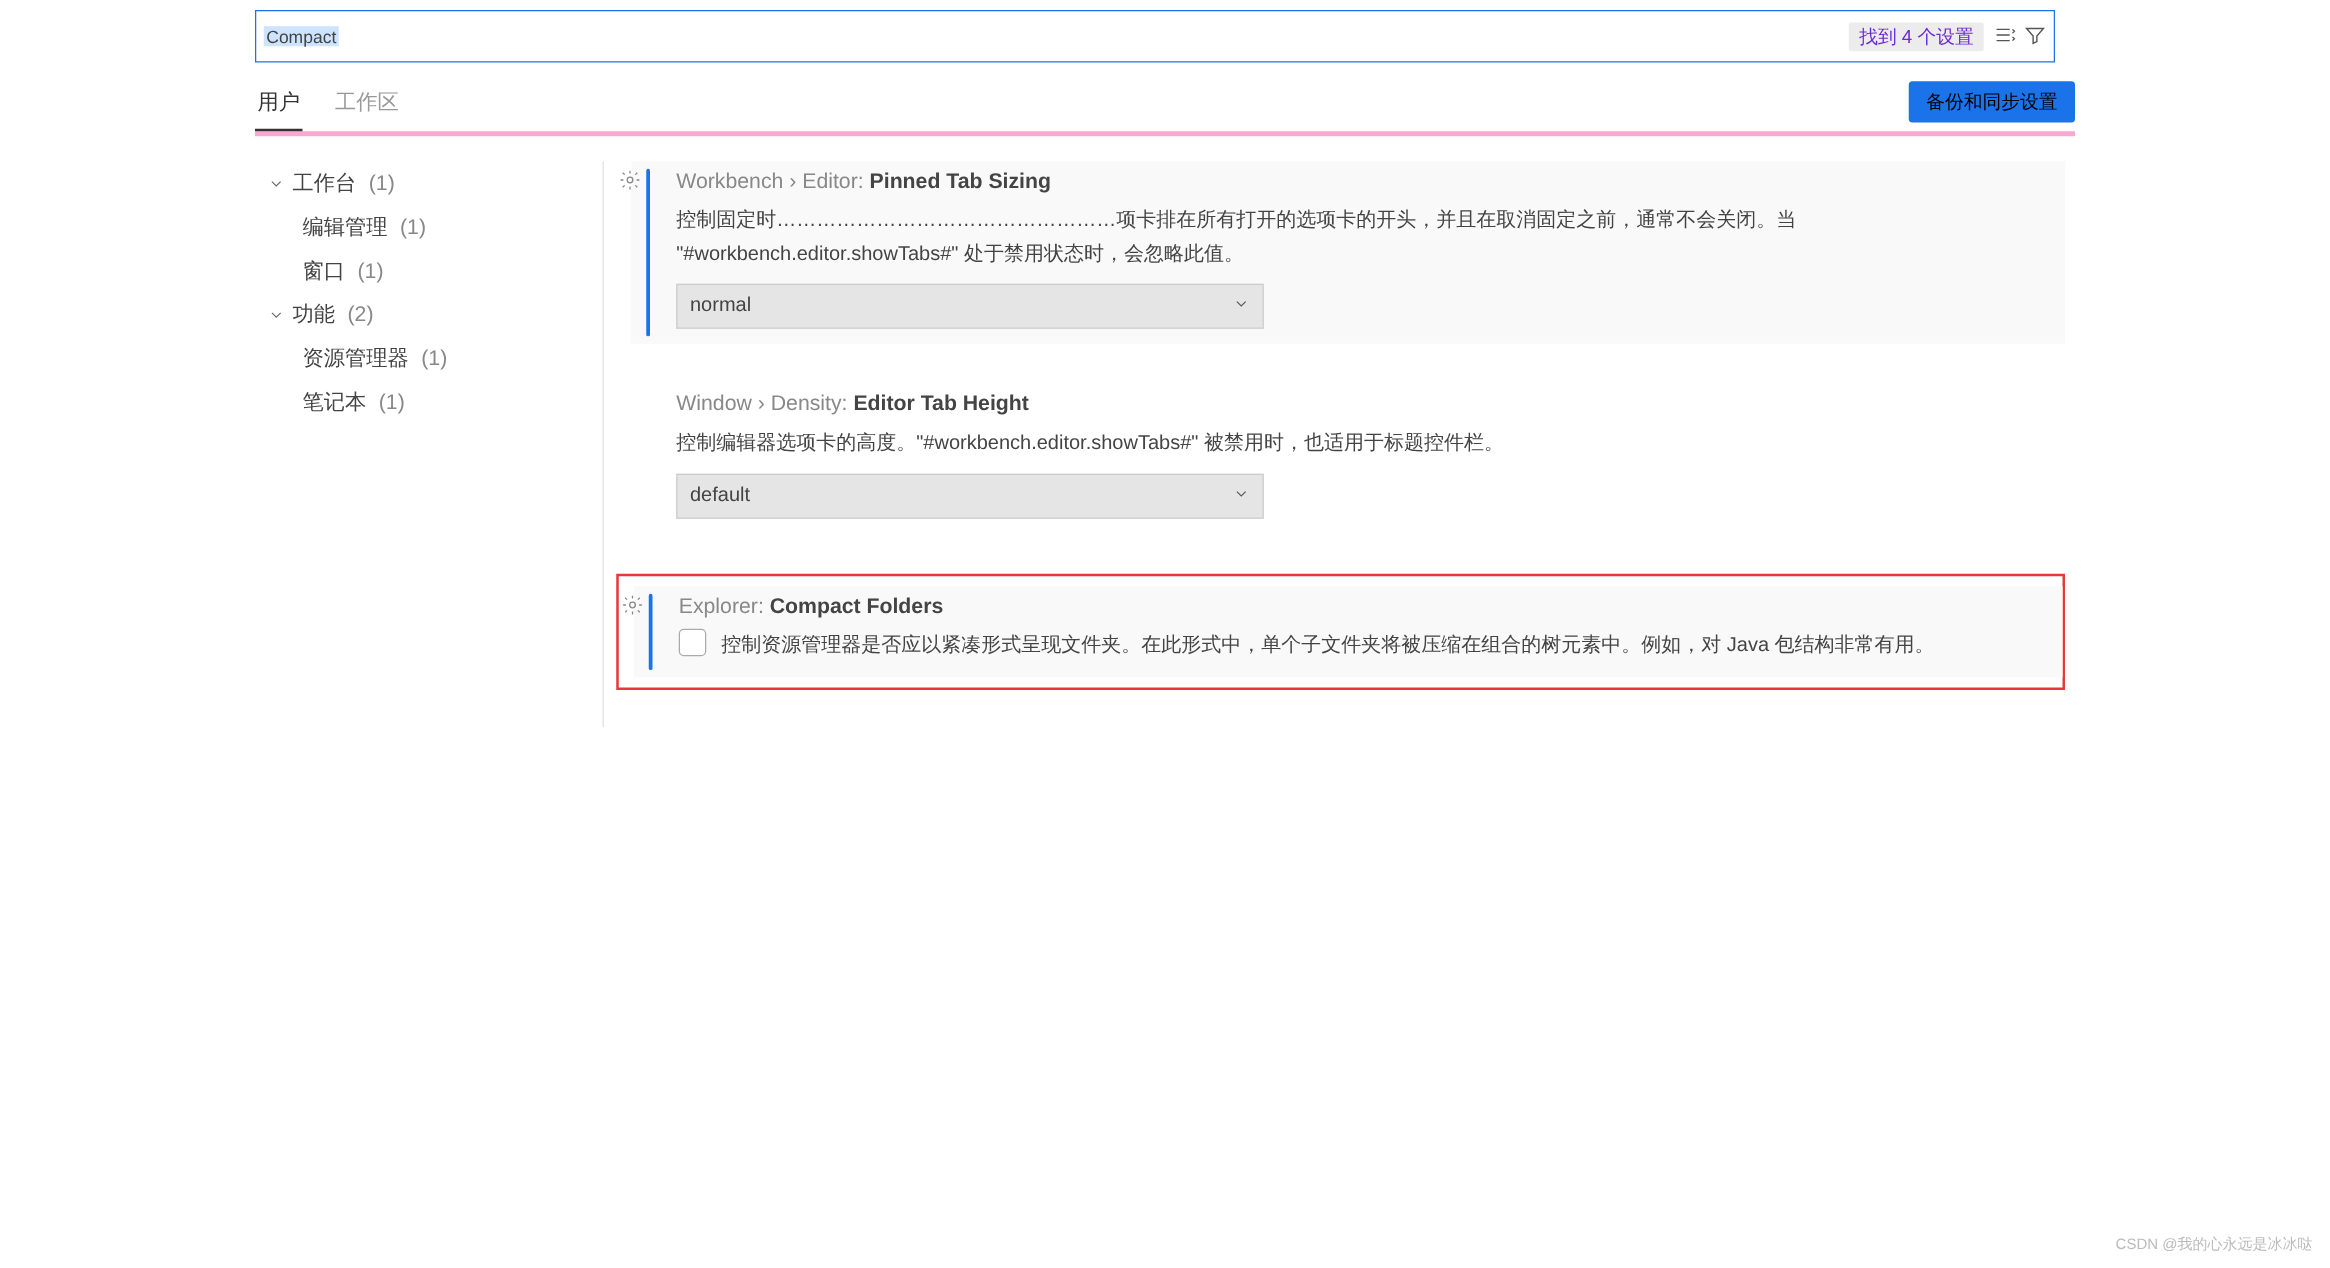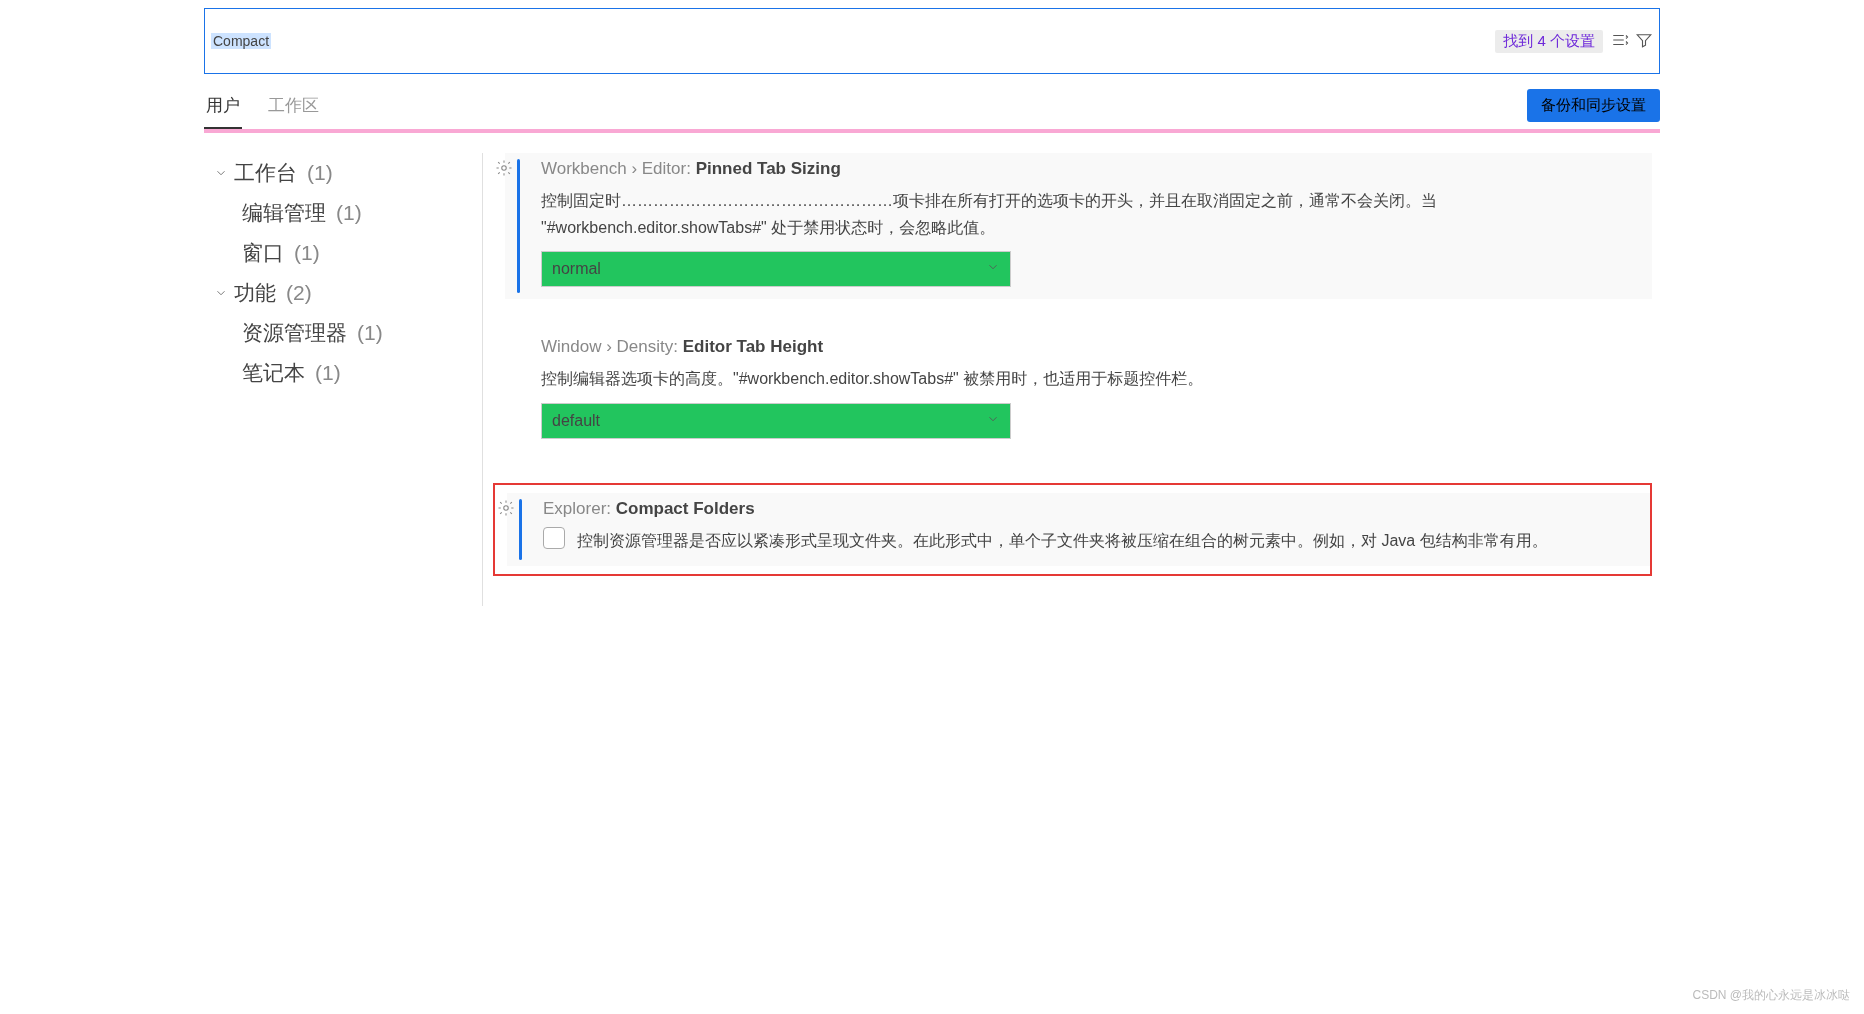--- a/index.html
+++ b/index.html
@@ -1,45 +1,45 @@
 <!DOCTYPE html>
 <html><head>
 <meta charset="utf-8">
 <style>
 * { box-sizing: border-box; margin: 0; padding: 0; }
 body { font-family: -apple-system, BlinkMacSystemFont, "Segoe UI", sans-serif; font-size: 14px; color: #444; background: #fff; }
 .page { width: 1480px; margin: 0 auto; position: relative; }
-.search-row { display: flex; align-items: center; border: 1px solid #1a73e8; margin: 8px 12px 0 12px; padding: 20px 6px; gap: 8px; }
+.search-row { display: flex; align-items: center; border: 1px solid #1a73e8; margin: 8px 28px 0 12px; padding: 8px 6px; gap: 8px; }
 .search-input { flex: 1; border: none; outline: none; font-size: 17px; padding: 2px 4px; background: transparent; }
 .search-input::selection { background: #cde3ff; }
 .search-hilite { background: #cde3ff; padding: 0 2px; }
 .result-count { background: #ececec; color: #6d28d9; font-size: 15px; padding: 2px 8px; border-radius: 2px; }
 .filter-icons { display: flex; gap: 6px; align-items: center; color: #555; }
 .filter-icons svg { width: 18px; height: 18px; stroke: #555; fill: none; stroke-width: 1.5; }
 .tabs-row { display: flex; align-items: center; justify-content: space-between; margin: 14px 12px 0 12px; border-bottom: 4px solid #f9a8d4; }
 .tabs { display: flex; gap: 24px; }
 .tab { padding: 6px 2px 10px 2px; font-size: 17px; color: #999; cursor: pointer; }
 .tab.active { color: #333; border-bottom: 2px solid #333; }
 .backup-btn { background: #1a73e8; color: #000000; border: none; padding: 7px 14px; font-size: 15px; border-radius: 3px; cursor: pointer; margin-bottom: 6px; }
 .body-row { display: flex; margin-top: 20px; }
 .sidebar { width: 290px; padding-left: 18px; }
-.tree-item { display: flex; align-items: center; gap: 6px; padding: 6px 4px; font-size: 21px; color: #444; cursor: pointer; }
+.tree-item { display: flex; align-items: center; gap: 6px; padding: 6px 4px; font-size: 17px; color: #444; cursor: pointer; }
 .tree-item.child { padding-left: 32px; }
 .chev { width: 14px; height: 14px; stroke: #666; stroke-width: 1.5; fill: none; }
 .count { color: #888; margin-left: 4px; }
 .divider { width: 1px; background: #e0e0e0; margin: 0 10px 0 0; }
 .content { flex: 1; padding-right: 20px; }
 .setting { position: relative; margin: 0 0 32px 12px; padding: 6px 10px 12px 36px; }
 .setting.modified::before { content: ""; position: absolute; left: 12px; top: 6px; bottom: 6px; width: 3px; background: #1a73e8; border-radius: 2px; }
 .setting.light-bg { background: #f9f9f9; }
 .gear { position: absolute; left: -10px; top: 6px; width: 18px; height: 18px; stroke: #888; fill: none; stroke-width: 1.4; }
 .setting-title { font-size: 17px; color: #888; margin-bottom: 8px; }
 .setting-title b { color: #444; font-weight: 600; }
 .setting-desc { font-size: 16px; color: #444; line-height: 1.7; margin-bottom: 10px; }
-.select { width: 470px; border: 1px solid #ccc; background: #22c55e; padding: 8px 10px; font-size: 16px; display: flex; justify-content: space-between; cursor: pointer; }
+.select { width: 470px; border: 1px solid #ccc; background: #e5e5e5; padding: 8px 10px; font-size: 16px; display: flex; justify-content: space-between; cursor: pointer; }
 .select svg { width: 14px; height: 14px; stroke: #555; fill: none; stroke-width: 1.5; }
 .checkbox-row { display: flex; align-items: flex-start; gap: 12px; }
 .checkbox { width: 22px; height: 22px; border: 1px solid #aaa; border-radius: 4px; background: #fff; flex-shrink: 0; display: flex; align-items: center; justify-content: center; }
 .checkbox.checked svg { width: 16px; height: 16px; stroke: #333; stroke-width: 2; fill: none; }
 .tooltip { position: absolute; top: 28px; left: 88px; background: #f3f3f3; border: 1px solid #ddd; padding: 4px 10px; font-size: 15px; font-family: monospace; color: #555; }
 .highlight-box { border: 2.5px solid #e53935; padding: 8px 0 8px 0; margin-bottom: 30px; }
 .watermark { position: fixed; right: 14px; bottom: 10px; font-size: 12px; color: #bbb; }
 </style>
 </head>
 <body>

